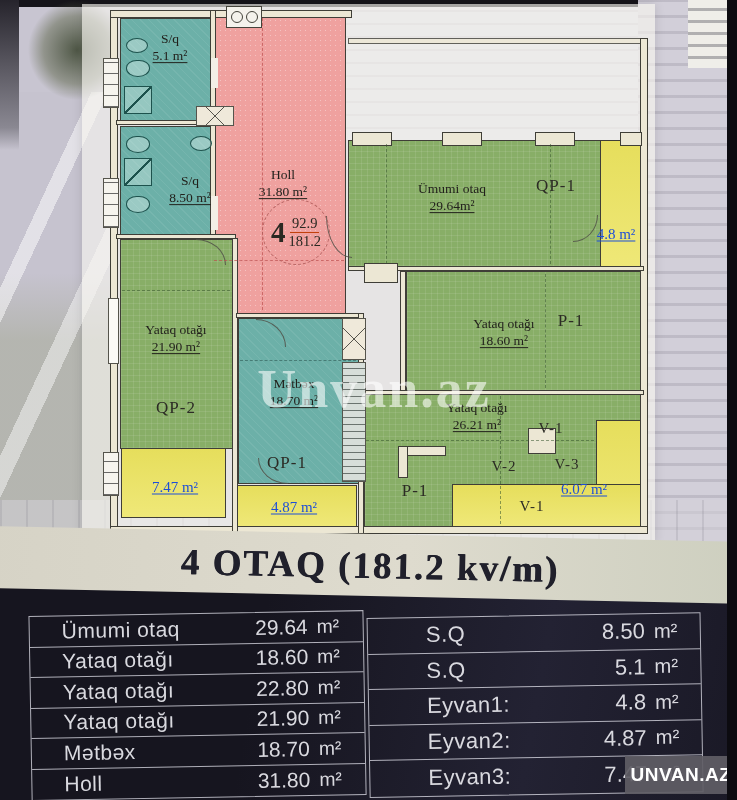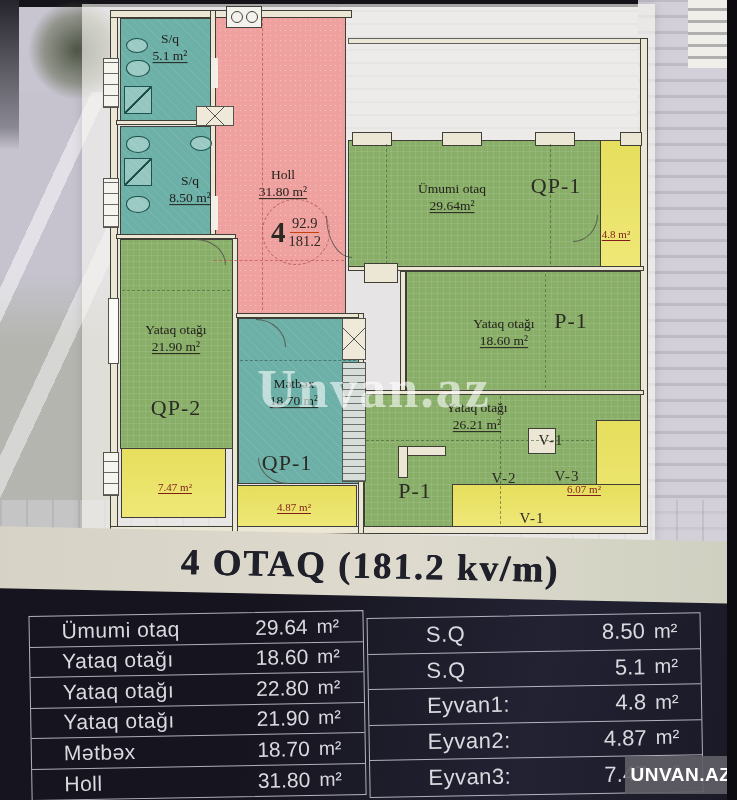--- a/index.html
+++ b/index.html
@@ -55,24 +55,24 @@
   .fx{position:absolute;border:1.2px solid #1d524d;background:rgba(244,252,250,.35);box-sizing:border-box;}
   .fx.oval{border-radius:50%;}
   .fx.wc{border-radius:45% 45% 50% 50%;}
   .fx.shw{background:linear-gradient(135deg,transparent 47%,#1d524d 47% 53%,transparent 53%),rgba(244,252,250,.3);}
   .washer{position:absolute;border:1px solid #44433b;background:#f4f2ec;box-sizing:border-box;}
   .washer i{position:absolute;border:1px solid #44433b;border-radius:50%;width:10px;height:10px;top:4px;}
   
   .lab{position:absolute;transform:translate(-50%,-50%);text-align:center;color:#22211c;
        font-size:13.5px;line-height:1.25;white-space:nowrap;}
   .lab .ar{text-decoration:underline;text-underline-offset:2px;}
-  .zone{position:absolute;transform:translate(-50%,-50%);color:#2c2b25;font-size:22px;
+  .zone{position:absolute;transform:translate(-50%,-50%);color:#2c2b25;font-size:17px;
         letter-spacing:1px;white-space:nowrap;}
-  .zsm{font-size:15px;margin-top:12px;}
-  .balab{position:absolute;transform:translate(-50%,-50%);font-size:11px;color:#7f1d1d;
+  .zsm{font-size:15px;}
+  .balab{position:absolute;transform:translate(-50%,-50%);font-size:15px;color:#1d4ed8;
          text-decoration:underline;text-underline-offset:2px;white-space:nowrap;}
   .circle{position:absolute;left:262px;top:199px;width:66px;height:64px;border-radius:50%;
           border:1.3px dashed rgba(176,92,90,.85);display:flex;align-items:center;justify-content:center;
           gap:3px;color:#2a2922;}
   .circle .n4{font-size:29px;font-weight:bold;}
   .circle .frac{display:flex;flex-direction:column;align-items:center;font-size:14.5px;line-height:1.15;}
   .circle .frac .up{border-bottom:1px solid #c2410c;padding:0 2px;}
   
   .wm{position:absolute;left:224px;top:358px;width:300px;color:rgba(255,255,255,.58);
       font-size:54px;font-weight:bold;letter-spacing:2px;text-align:center;z-index:6;}

